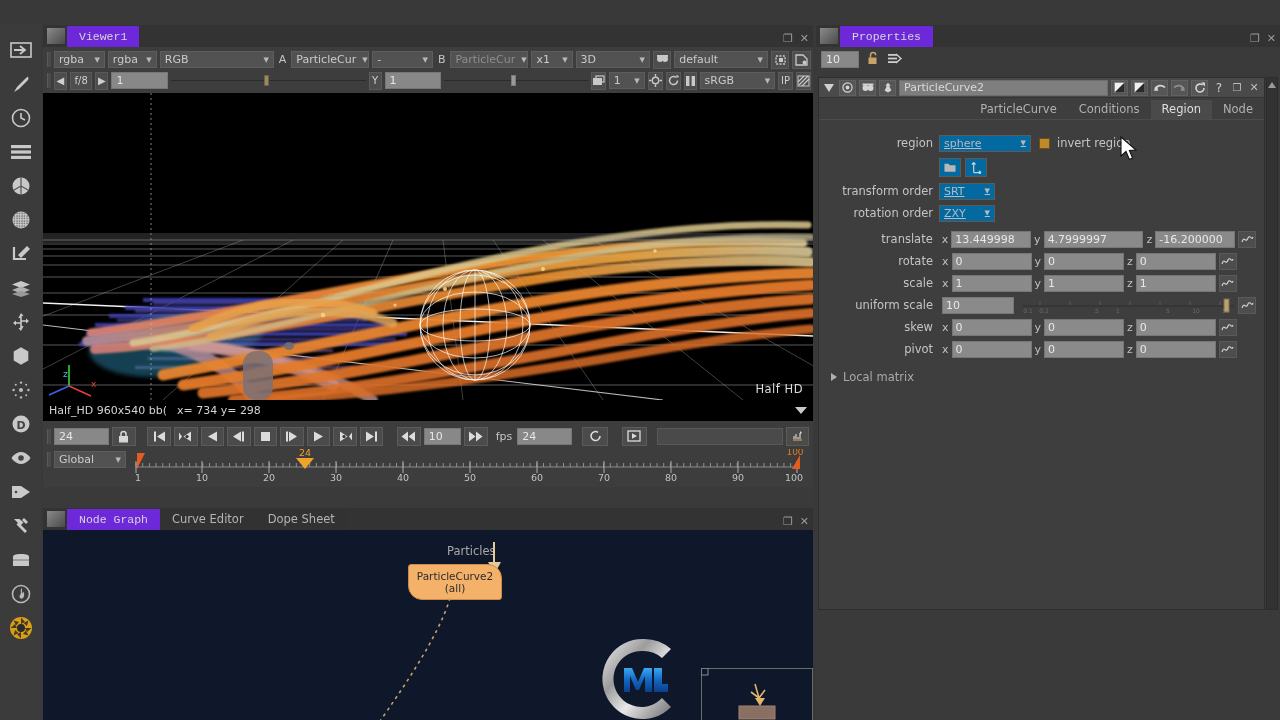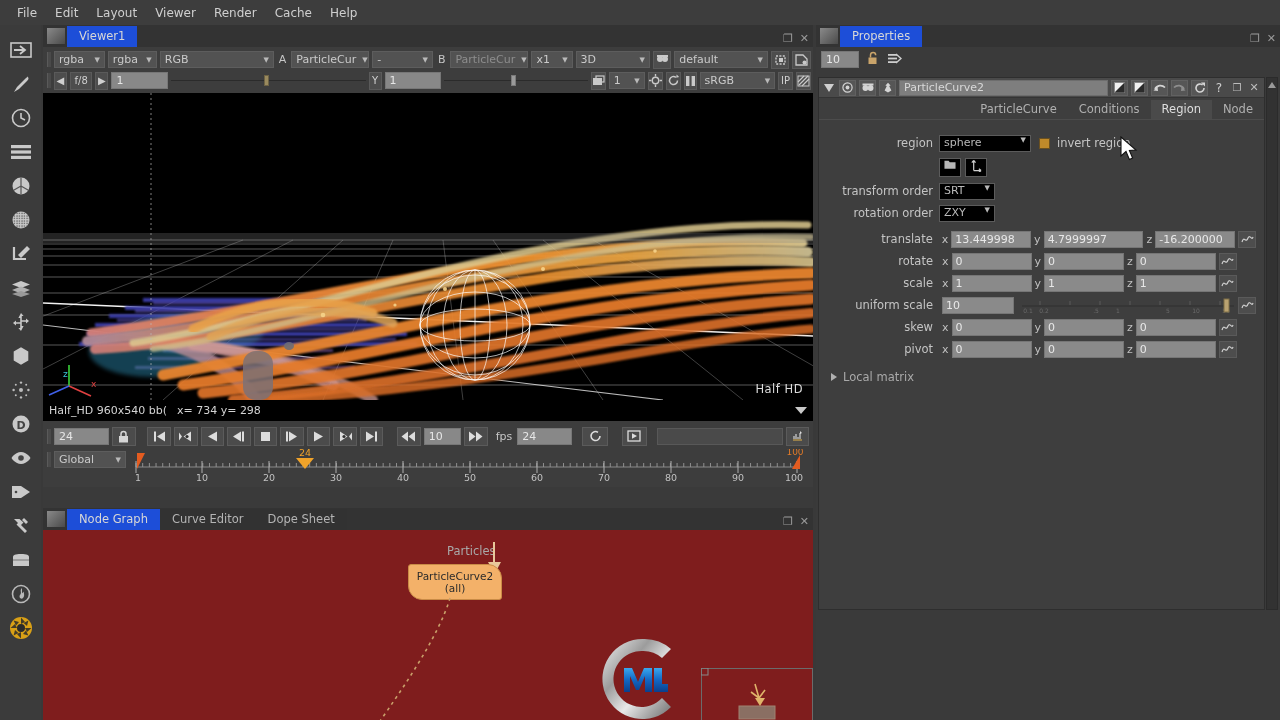--- a/index.html
+++ b/index.html
@@ -25,21 +25,21 @@
   .rail .ri { width:32px; height:34px; display:flex; align-items:center; justify-content:center; }
   .rail .ri svg { display:block; }
 
   
   .viewer { position:absolute; left:43px; top:25px; width:770px; height:483px; background:#3a3a3a; }
   .paneltabs { height:22px; background:#333; display:flex; align-items:flex-end; position:relative; }
   .tabgrip { width:18px; height:16px; margin:0 2px 3px 4px;
              background:linear-gradient(135deg,#8a8a8a 0%,#6d6d6d 45%,#4a4a4a 100%); }
   .ptab { height:21px; line-height:21px; padding:0 12px; font-size:11.5px; color:#b4b4b4;
           background:#323232; }
-  .ptab.active { background:#1d4ed8; color:#d7d7d7; }
+  .ptab.active { background:#6d28d9; color:#d7d7d7;font-family:Liberation Mono, monospace; }
   .panelbtns { position:absolute; right:4px; bottom:3px; display:flex; gap:7px; align-items:center; }
   .panelbtns span { color:#9a9a9a; font-size:11px; line-height:11px; }
 
   .vtoolbar { background:#3d3d3d; height:46px; padding:2px 2px 0 2px; }
   .vrow { height:21px; display:flex; align-items:center; gap:3px; padding-left:2px; }
   .hbar { width:4px; height:15px; background:#4a4a4a; border-left:1px solid #5a5a5a; flex:none;}
   .cbo { height:17px; background:#525252; border:1px solid #5d5d5d; color:#cacaca;
          font-size:11px; display:flex; align-items:center; padding:0 4px; position:relative; }
   .cbo .ar { margin-left:auto; padding-left:6px; font-size:7px; color:#b9b9b9; }
   .cbo.dim { color:#8d8d8d; }
@@ -59,66 +59,57 @@
                  border-left:6px solid transparent;border-right:6px solid transparent;border-top:7px solid #c9c9c9;}
 
   .timeline { height:66px; background:#3d3d3d; padding-top:2px; }
   .tlrow1 { height:26px; display:flex; align-items:center; gap:3px; padding:0 4px; }
   .tbtn { width:24px; height:19px; background:#4b4b4b; border:1px solid #5b5b5b;
           display:flex; align-items:center; justify-content:center; }
   .tlrow2 { height:36px; display:flex; align-items:flex-start; padding:0 4px; position:relative; }
 
   
   .nodegraph { position:absolute; left:43px; top:508px; width:770px; height:212px; background:#3a3a3a; }
-  .ngcanvas { position:relative; height:190px; background:#7f1d1d; overflow:hidden; }
+  .ngcanvas { position:relative; height:190px; background:#0f172a; overflow:hidden; }
 
   
   .props { position:absolute; left:816px; top:25px; width:464px; height:695px; background:#3a3a3a; }
   .nodebox { position:absolute; left:818px; top:77px; width:447px; height:533px;
              background:#3e3e3e; border:1px solid #2e2e2e; }
   .nodehdr { height:20px; background:#4a4a4a; border-bottom:1px solid #343434;
              display:flex; align-items:center; gap:3px; padding:0 3px; }
   .nodehdr .ib { width:17px; height:16px; background:#565656; border:1px solid #616161;
                  display:flex; align-items:center; justify-content:center; }
   .nodename { flex:1; height:16px; background:#7e7e7e; border:1px solid #6d6d6d;
               color:#d8d8d8; font-size:11px; display:flex; align-items:center; padding:0 4px; }
   .ktabs { height:22px; display:flex; align-items:flex-end; background:#3e3e3e;
            border-bottom:1px solid #4c4c4c; padding-left:6px;justify-content:flex-end; }
   .ktab { height:19px; line-height:19px; padding:0 11px; font-size:11.5px; color:#b0b0b0; }
   .ktab.active { background:#4a4a4a; color:#dedede; }
   .knobs { padding:12px 8px 0 0; }
   .krow { display:flex; align-items:center; height:22px; margin-bottom:0px; }
   .klabel { width:120px; text-align:right; padding-right:6px; color:#c4c4c4; font-size:11.5px; }
   .kfield { height:17px; background:#8a8a8a; border:1px solid #767676; color:#e8e8e8;
             font-size:11px; display:flex; align-items:center; padding:0 3px; overflow:hidden; white-space:nowrap;}
-  .kcombo { height:17px; background:#000000; border:1px solid #5b5b5b; color:#b9b9b9;
-            font-size:11px; display:flex; padding:0 4px; }
+  .kcombo { height:17px; background:#0369a1; border:1px solid #5b5b5b; color:#b9b9b9;
+            font-size:11px; display:flex; align-items:center; padding:0 4px;text-decoration:underline; }
   .kcombo .ar { margin-left:auto; padding-left:8px; font-size:7px; }
   .axis { color:#c0c0c0; font-size:11px; padding:0 3px; }
   .anim { width:18px; height:17px; background:#4d4d4d; border:1px solid #5a5a5a;
           display:flex; align-items:center; justify-content:center; }
   .chk { width:11px; height:11px; background:#c08a2a; border:1px solid #6a5020; }
   .disc { display:flex; align-items:center; gap:6px; padding:10px 0 0 12px; color:#a9a9a9; font-size:11.5px;}
   .tri { width:0;height:0;border-top:4px solid transparent;border-bottom:4px solid transparent;border-left:6px solid #b0b0b0;}
   .cursor { position:absolute; pointer-events:none; }
 </style>
 </head>
 <body>
 
 <div class="app">
 
-  <div class="menubar">
-    <div class="mi">File</div>
-    <div class="mi">Edit</div>
-    <div class="mi">Layout</div>
-    <div class="mi">Viewer</div>
-    <div class="mi">Render</div>
-    <div class="mi">Cache</div>
-    <div class="mi">Help</div>
-  </div>
 
   <div class="rail">
     <div class="ri">
       <svg width="22" height="16" viewBox="0 0 22 16">
           <rect x="1" y="1" width="20" height="14" fill="none" stroke="#c9c9c9" stroke-width="1.6"></rect>
           <path d="M4 8h10M10 4l5 4-5 4" stroke="#c9c9c9" stroke-width="1.8" fill="none"></path>
         </svg>
     </div>
     <div class="ri">
       <svg width="22" height="20" viewBox="0 0 22 20">

